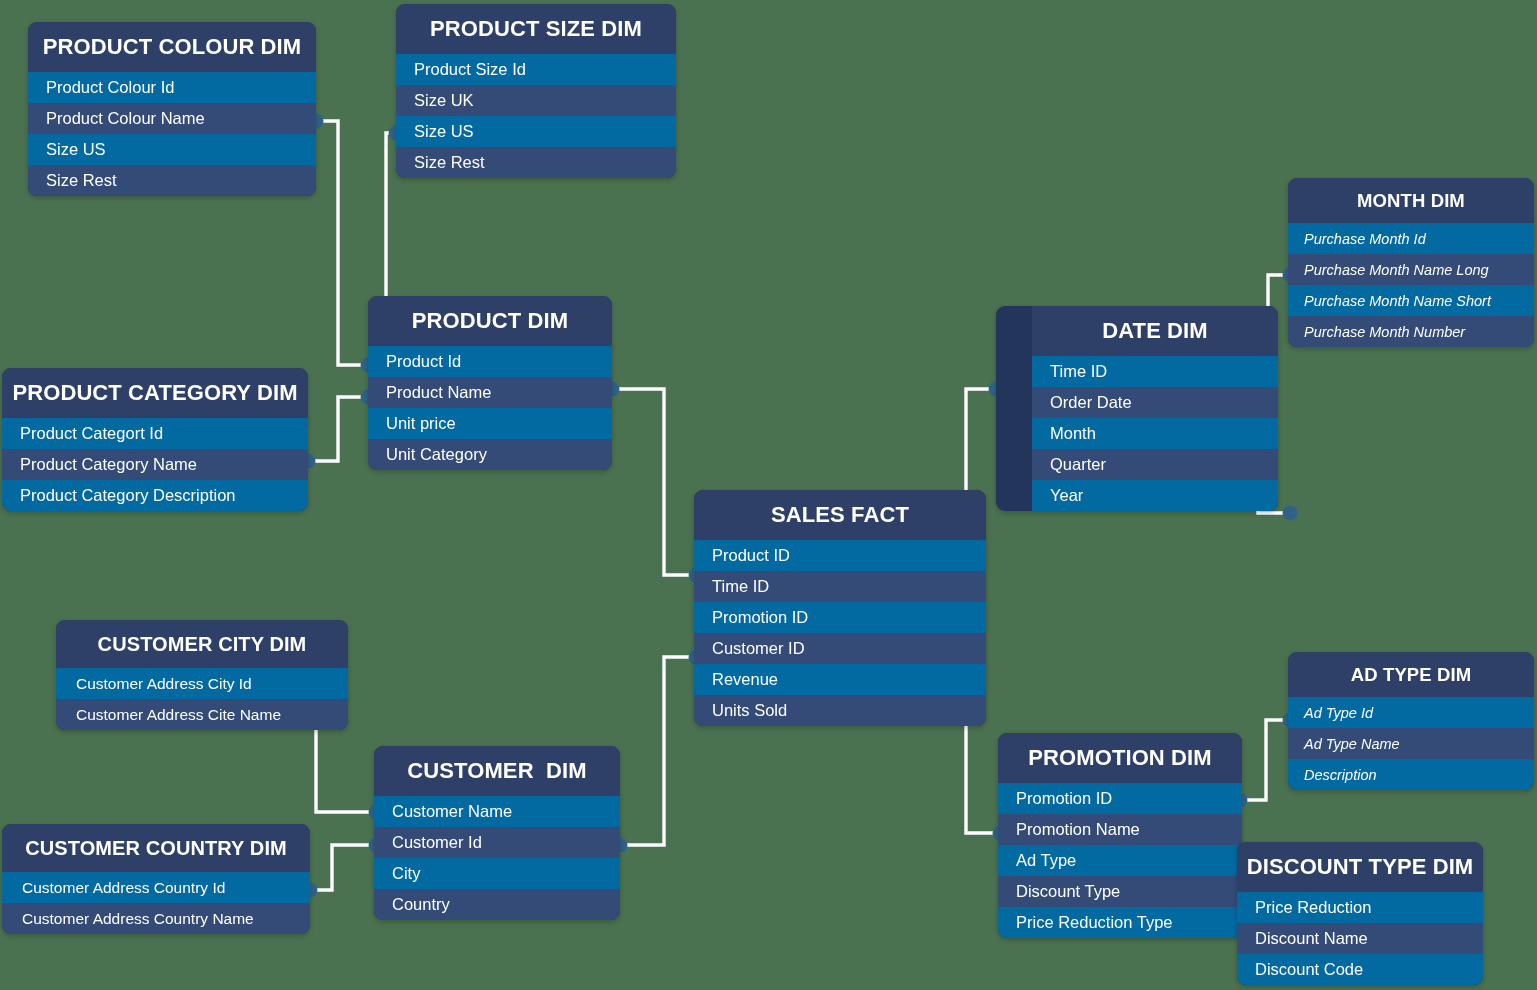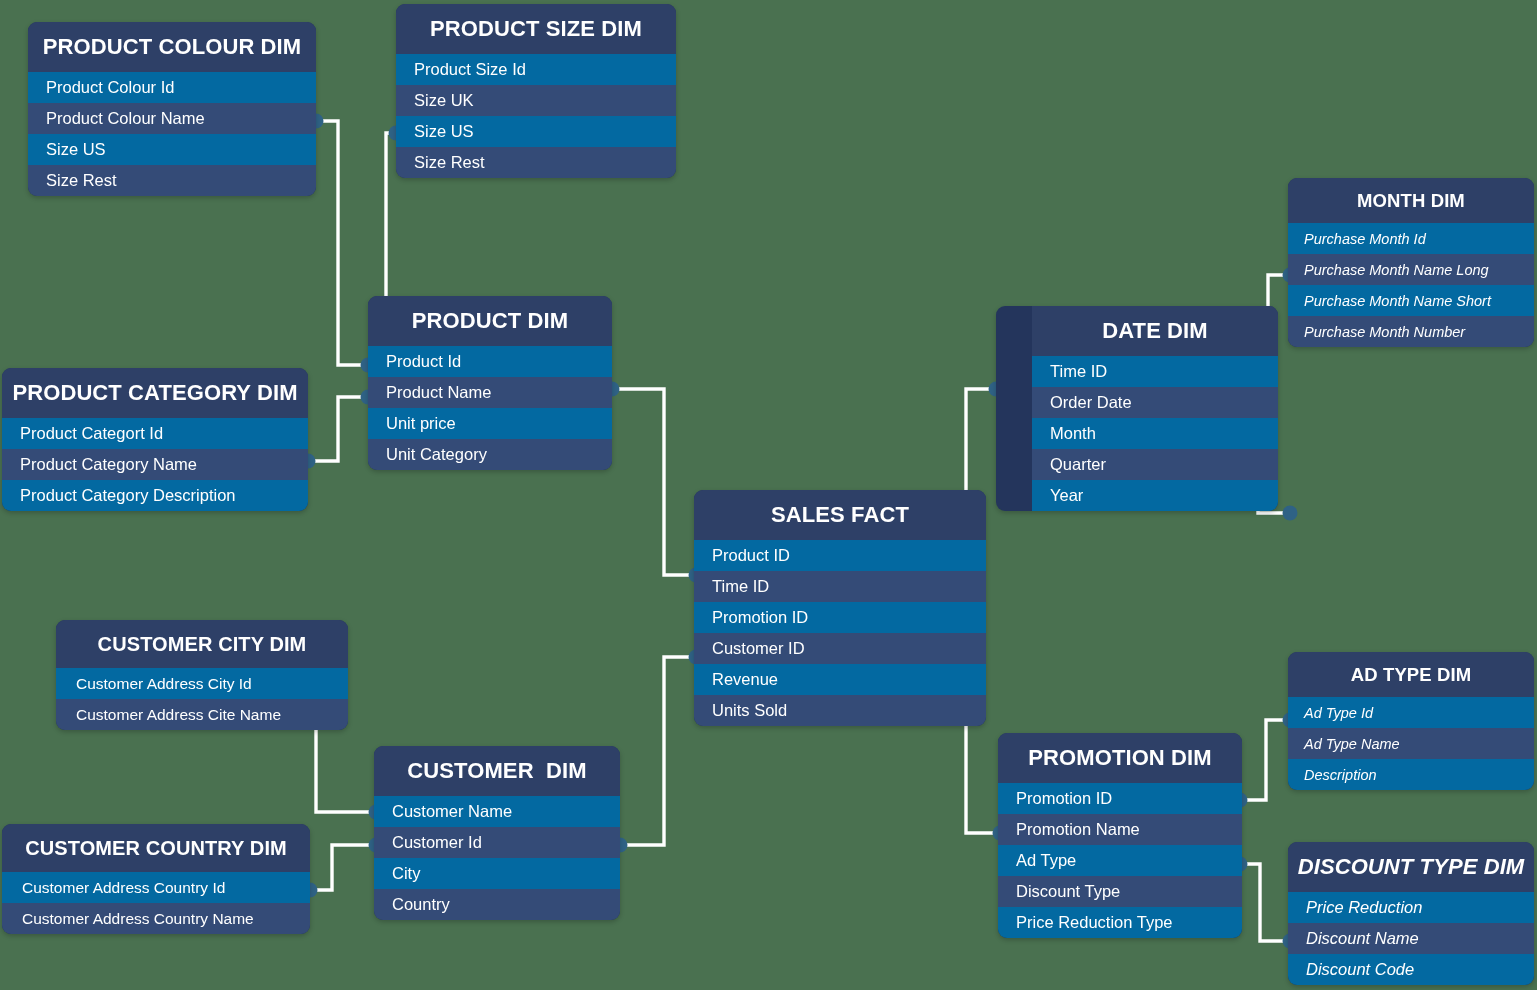--- a/index.html
+++ b/index.html
@@ -200,20 +200,20 @@
     <div class="row d">Price Reduction Type</div>
   </div>
 
   <div class="tbl s-sm" style="left:1288px;top:652px;width:246px;">
     <div class="hdr">AD TYPE DIM</div>
     <div class="row d">Ad Type Id</div>
     <div class="row l">Ad Type Name</div>
     <div class="row d">Description</div>
   </div>
 
-  <div class="tbl s-lg" style="left:1288px;top:842px;width:246px;font-style:italic;">
+  <div class="tbl s-lg" style="left:1237px;top:842px;width:246px;">
     <div class="hdr">DISCOUNT TYPE DIM</div>
     <div class="row d">Price Reduction</div>
     <div class="row l">Discount Name</div>
     <div class="row d">Discount Code</div>
   </div>
 
 </div>
 
 </body></html>

